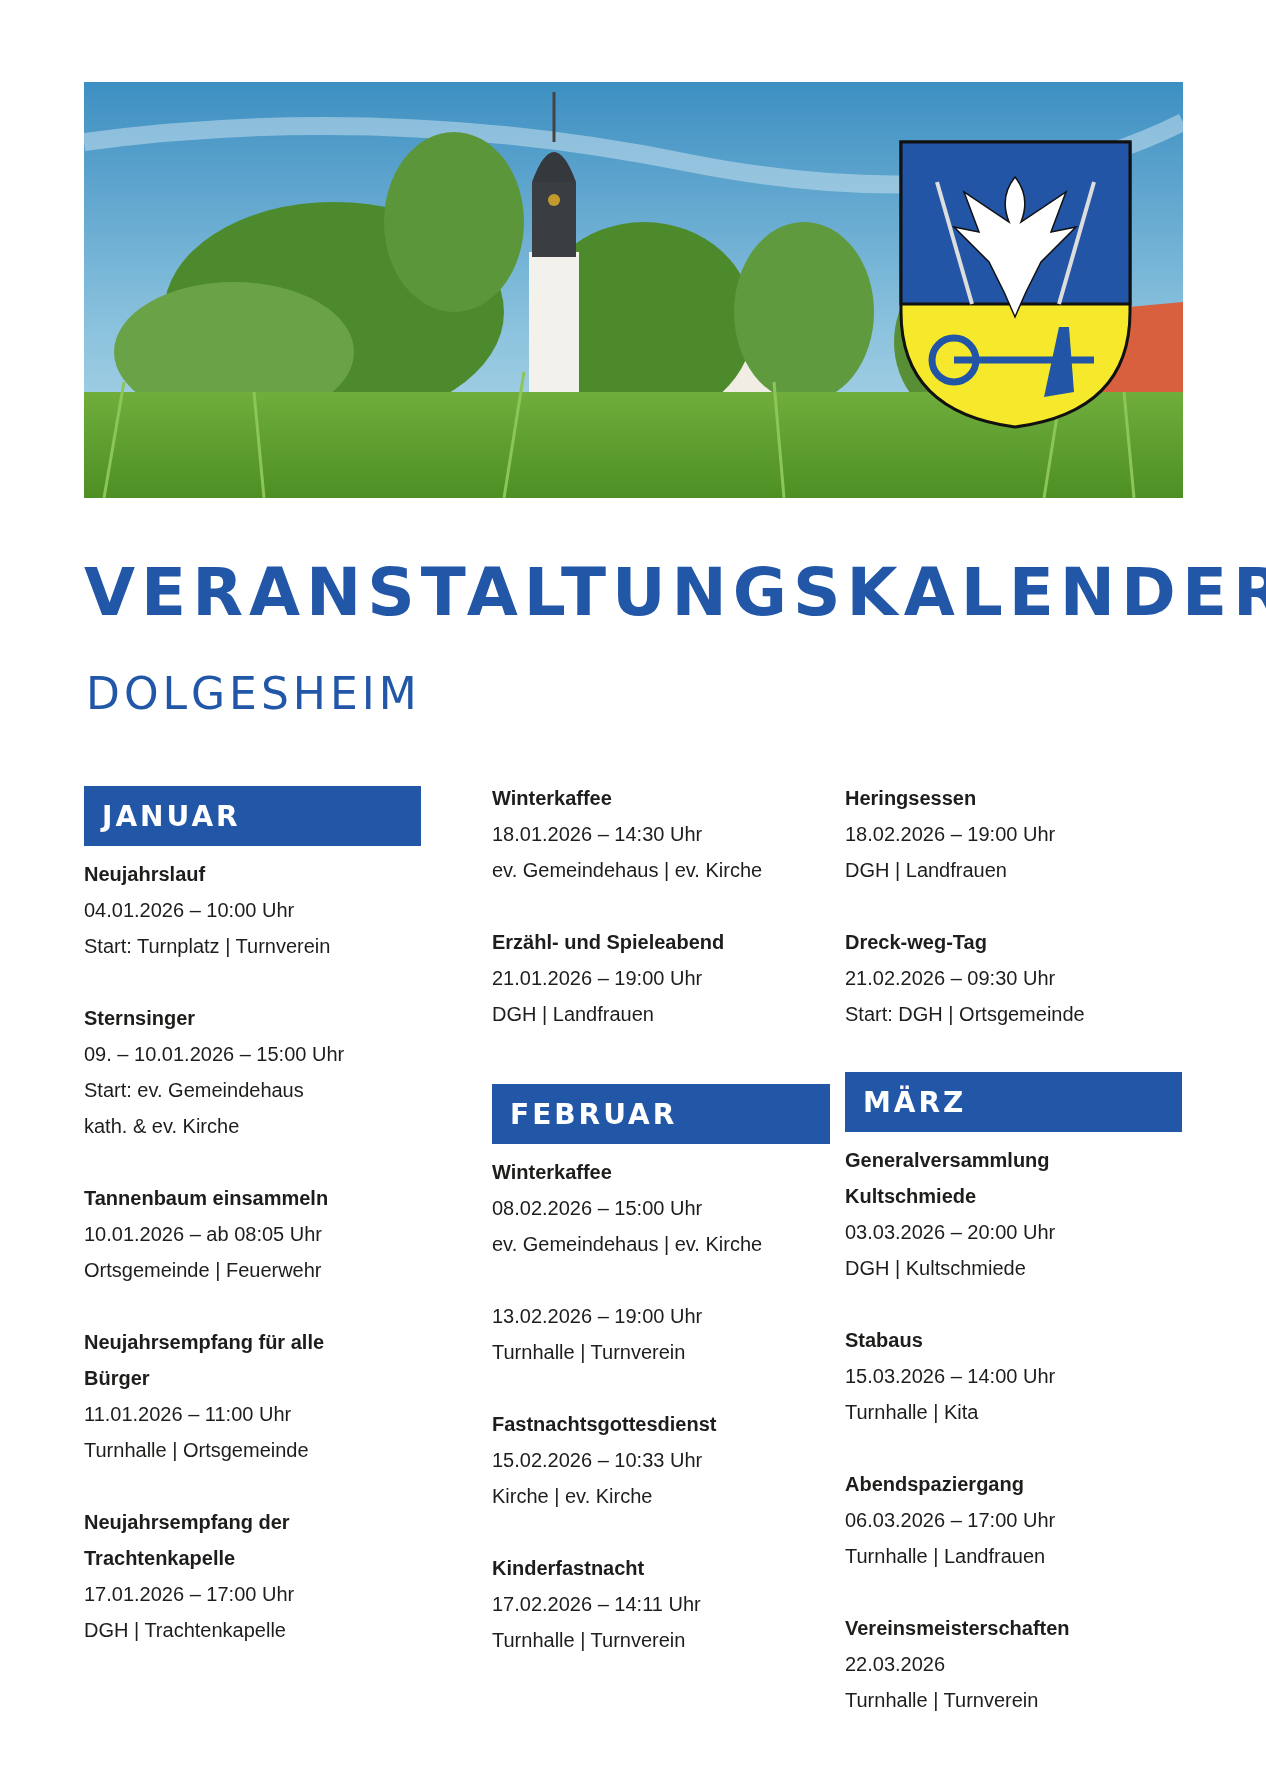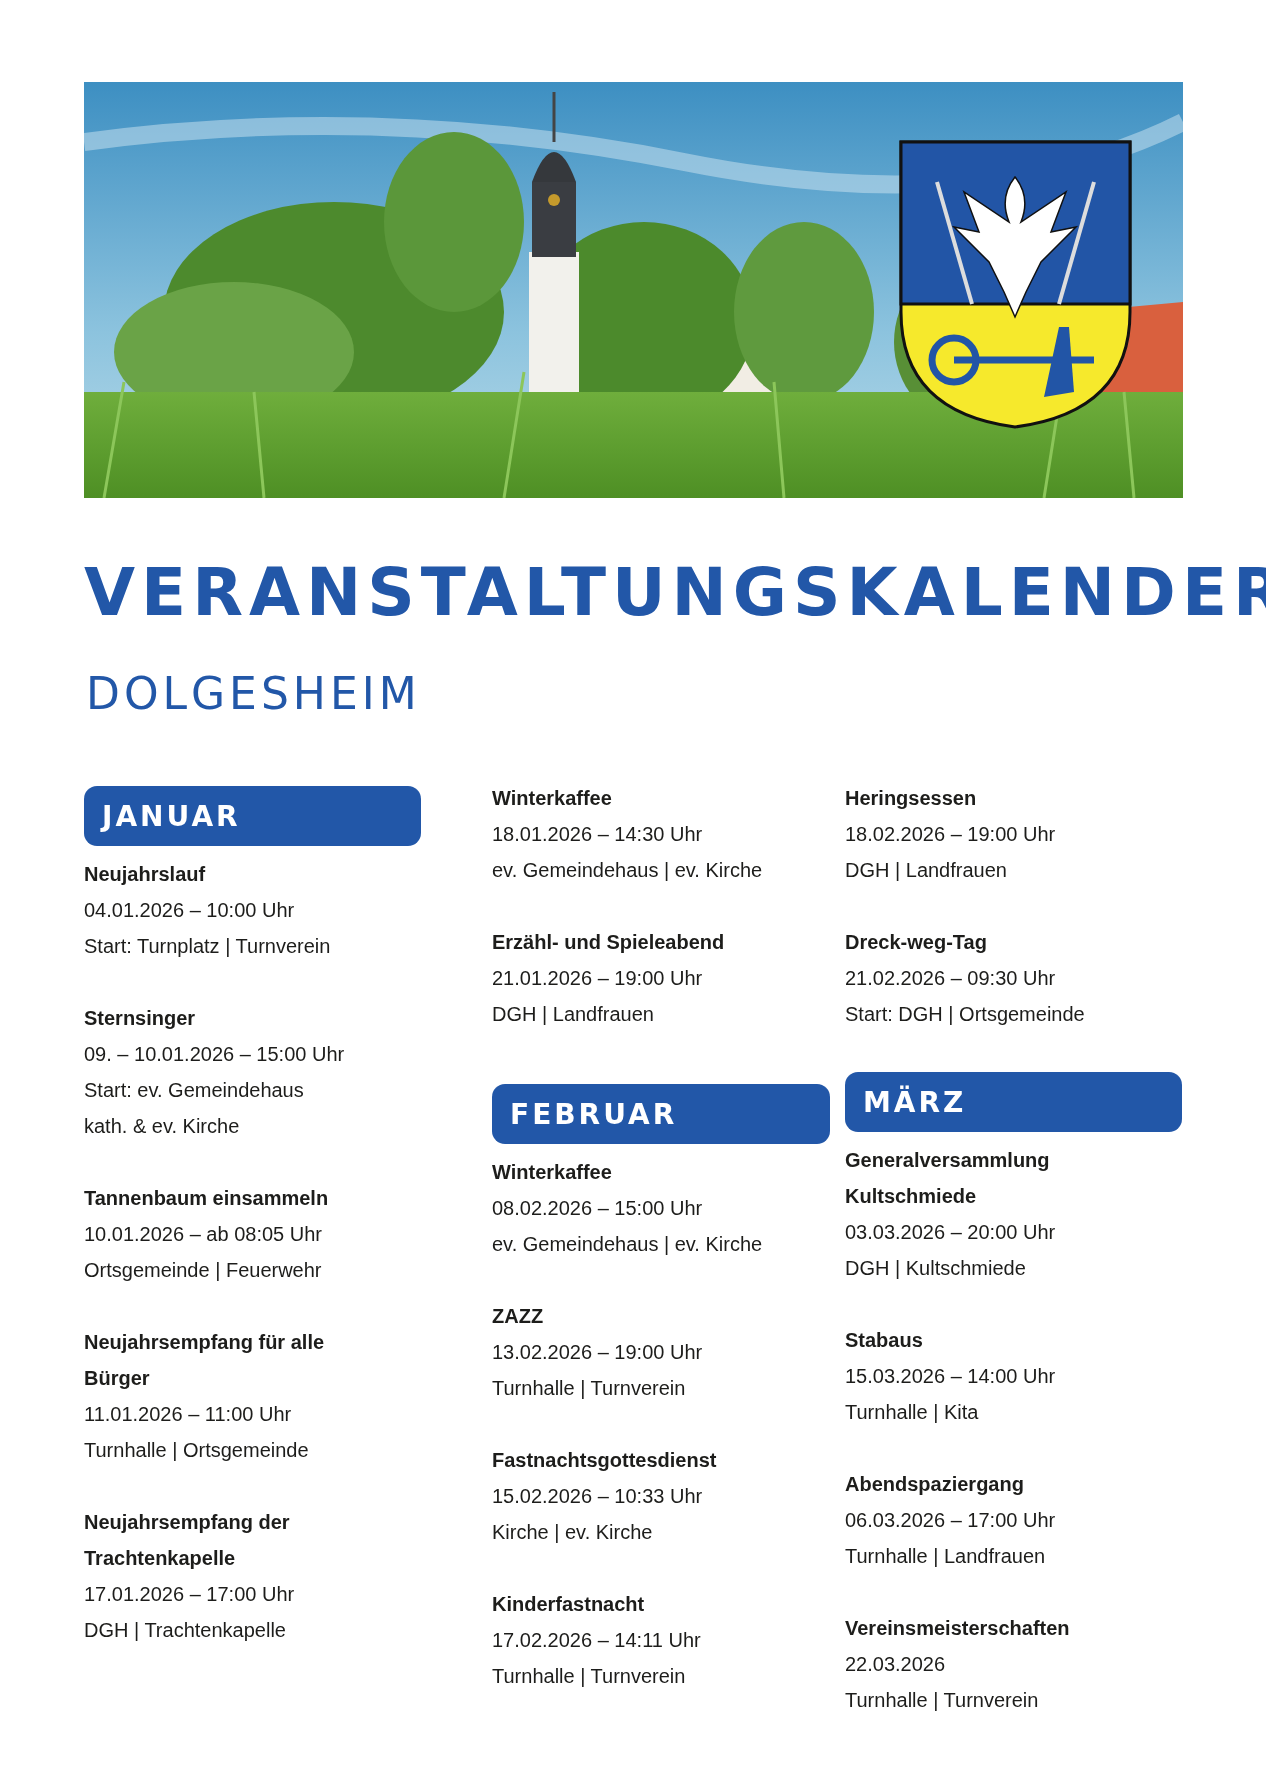--- a/index.html
+++ b/index.html
@@ -7,21 +7,21 @@
          font-family:"Liberation Sans", "DejaVu Sans", sans-serif; color:#1d1d1b; }
   .hero { position:absolute; left:84px; top:82px; width:1099px; height:416px; overflow:hidden; }
   .hero svg { display:block; }
   .title { position:absolute; left:84px; top:560px; margin:0; font-size:66px; font-weight:700;
            letter-spacing:6px; color:#2257a8; line-height:1; font-family:"DejaVu Sans", sans-serif; }
   .subtitle { position:absolute; left:86px; top:672px; margin:0; font-size:44px; font-weight:400;
               letter-spacing:4px; color:#2257a8; line-height:1; font-family:"DejaVu Sans", sans-serif; }
   .col { position:absolute; width:340px; }
   .month { background:#2257a8; color:#ffffff; height:60px; box-sizing:border-box;
            padding:0 0 0 18px; display:flex; align-items:center; font-size:28px; font-weight:700;
-           letter-spacing:3px; font-family:"DejaVu Sans", sans-serif; margin-bottom:10px;border-radius:13px; }
+           letter-spacing:3px; font-family:"DejaVu Sans", sans-serif; margin-bottom:10px; }
   .event { margin-bottom:36px; }
   .event div { font-size:20px; line-height:36px; white-space:nowrap; }
   .ev-title { font-weight:700; }
 </style>
 </head>
 <body>
 
 <div class="hero">
   <svg width="1099" height="416" viewBox="0 0 1099 416" xmlns="http://www.w3.org/2000/svg">
     <defs>
@@ -117,21 +117,20 @@
     <div>21.01.2026 – 19:00 Uhr</div>
     <div>DGH | Landfrauen</div>
   </div>
   <div class="month">FEBRUAR</div>
   <div class="event">
     <div class="ev-title">Winterkaffee</div>
     <div>08.02.2026 – 15:00 Uhr</div>
     <div>ev. Gemeindehaus | ev. Kirche</div>
   </div>
   <div class="event">
-    <div class="ev-title">ZAZZ</div>
     <div>13.02.2026 – 19:00 Uhr</div>
     <div>Turnhalle | Turnverein</div>
   </div>
   <div class="event">
     <div class="ev-title">Fastnachtsgottesdienst</div>
     <div>15.02.2026 – 10:33 Uhr</div>
     <div>Kirche | ev. Kirche</div>
   </div>
   <div class="event">
     <div class="ev-title">Kinderfastnacht</div>

